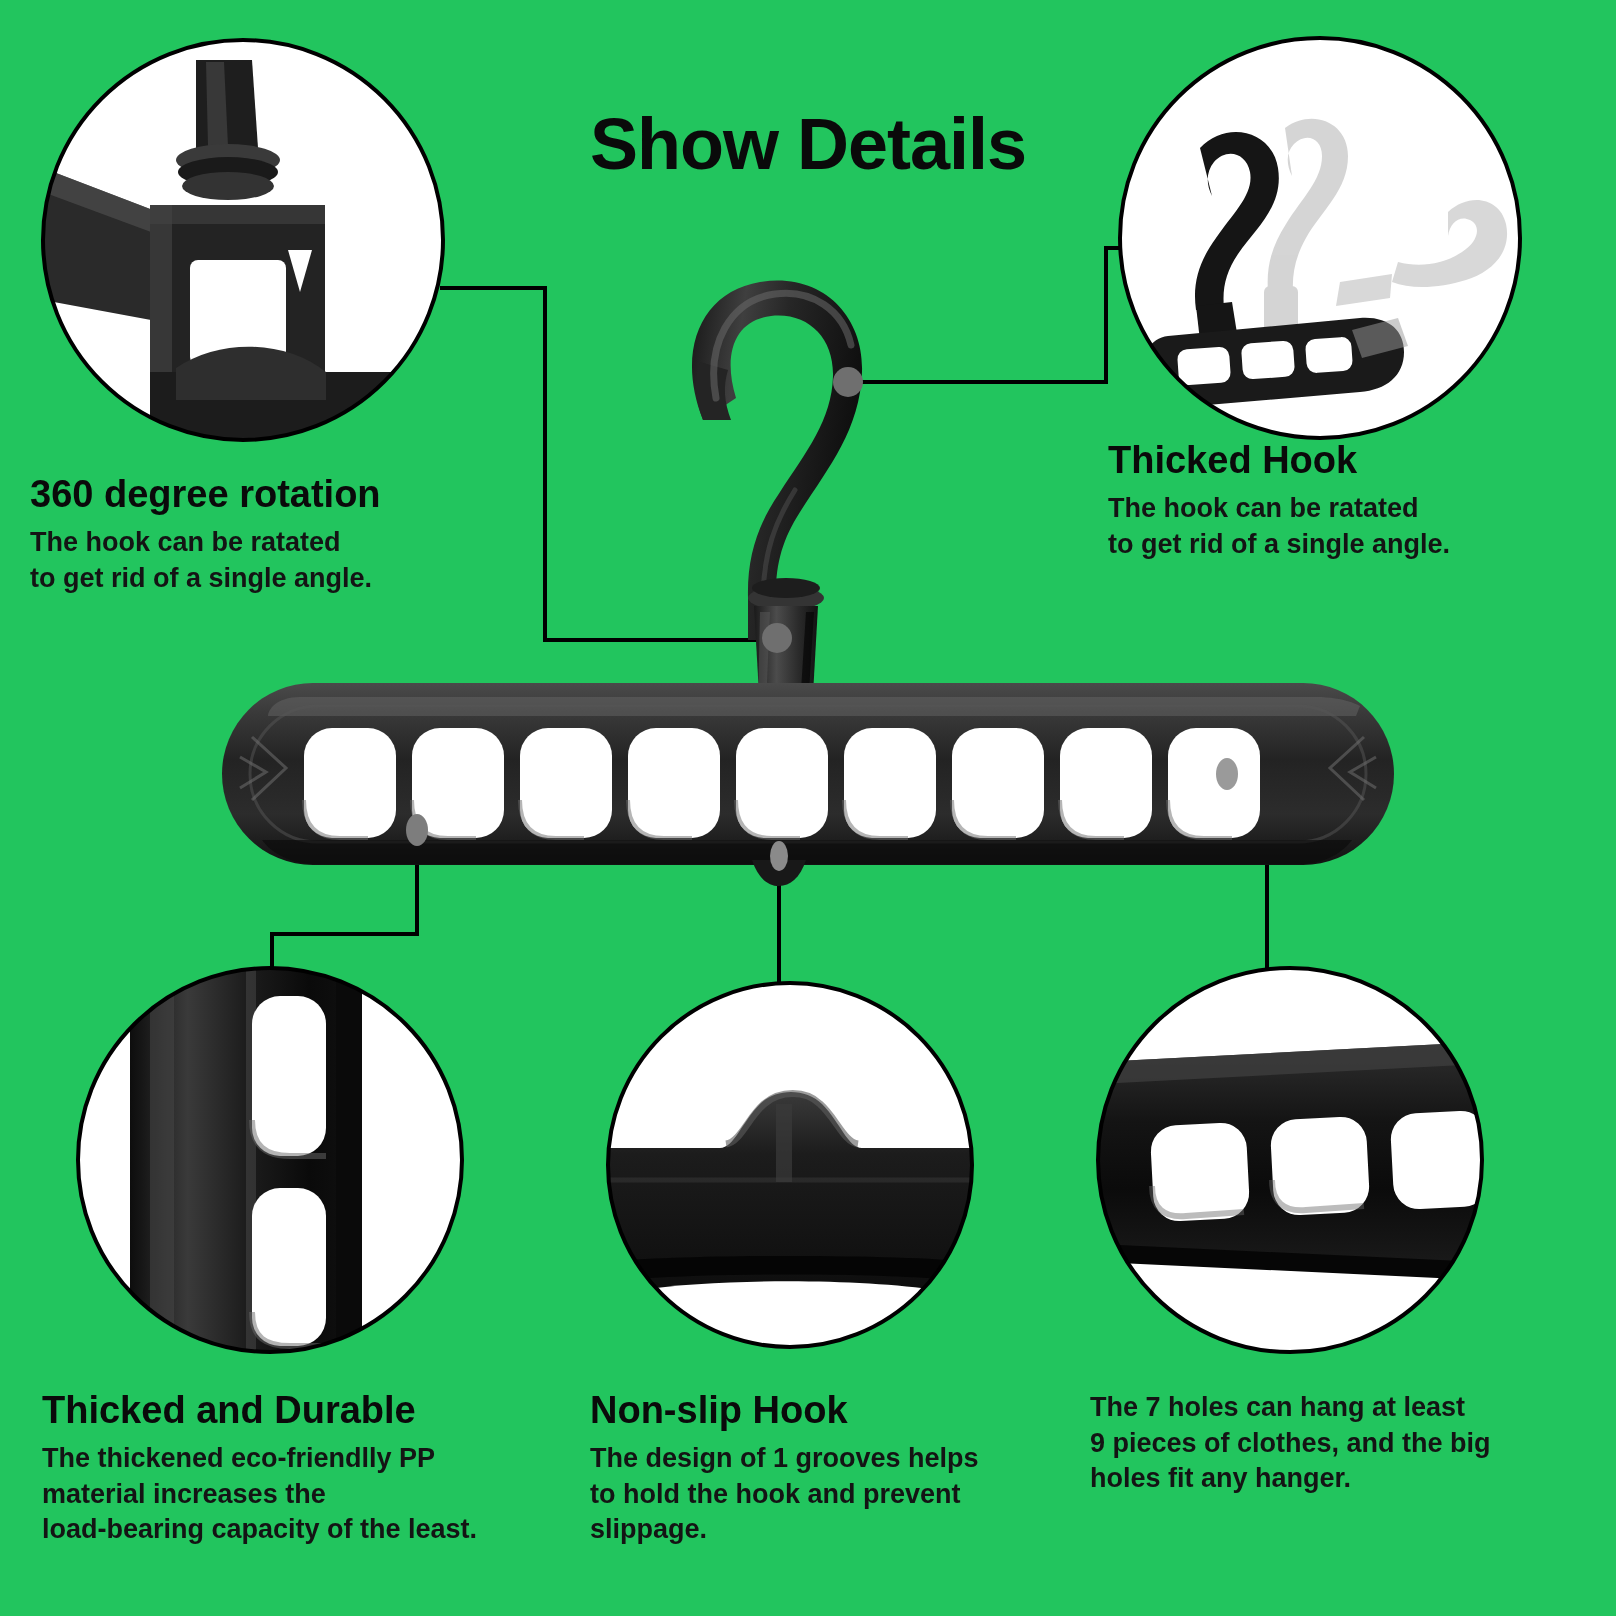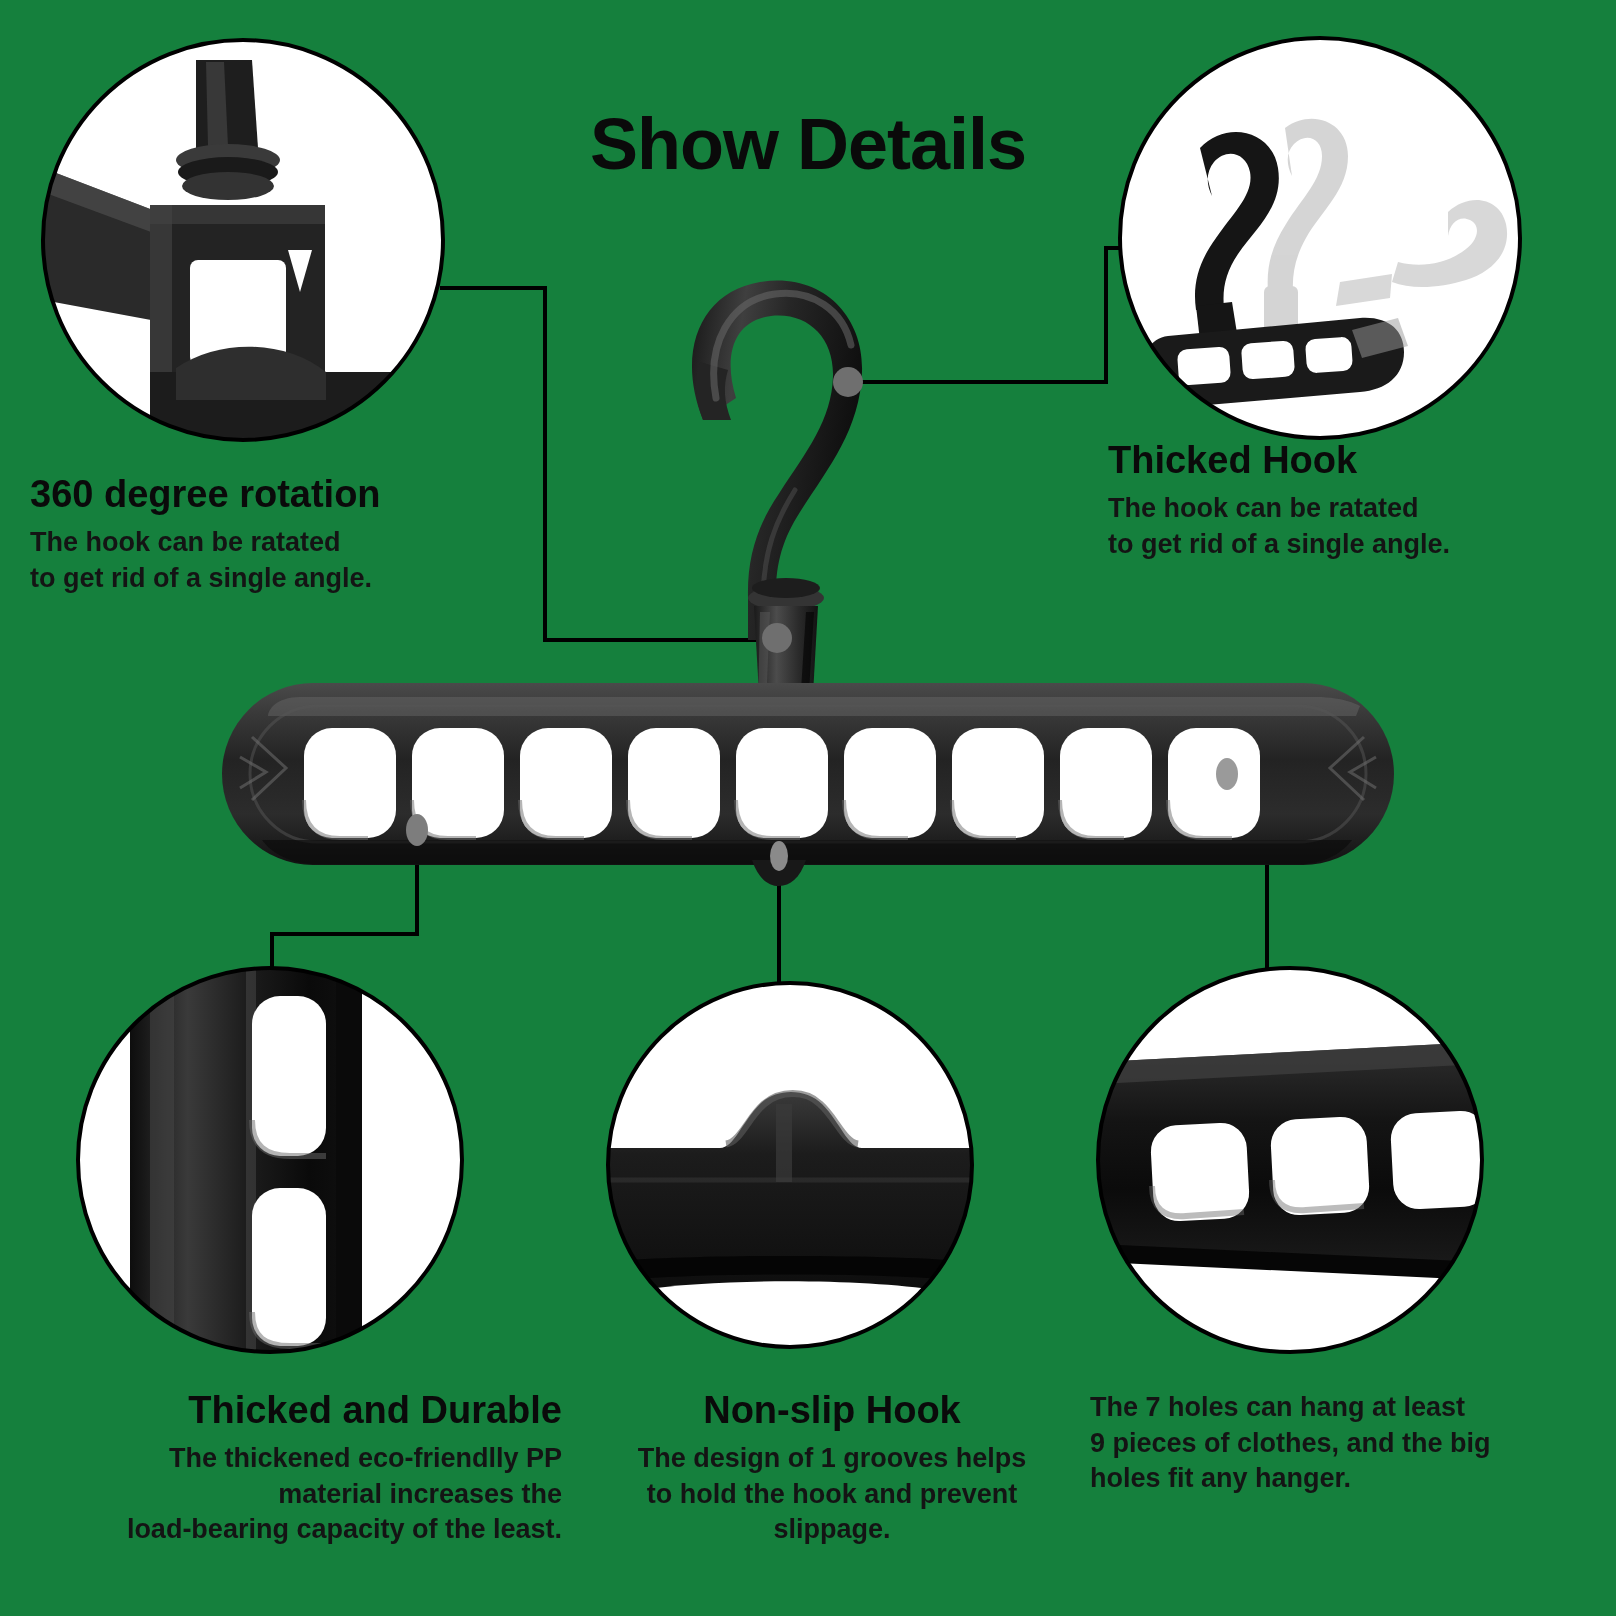--- a/index.html
+++ b/index.html
@@ -4,21 +4,21 @@
 <style>
   html, body {
     margin: 0;
     padding: 0;
     background: #ffffff;
   }
   #page {
     position: relative;
     width: 1616px;
     height: 1616px;
-    background: #15803d;
+    background: #22c55e;
     overflow: hidden;
     font-family: "Liberation Sans", sans-serif;
   }
 
   
   #title {
     position: absolute;
     left: 0;
     top: 108px;
     width: 1616px;
@@ -44,22 +44,22 @@
     font-size: 27px;
     font-weight: bold;
     color: #141414;
     line-height: 1.32;
     margin: 0;
     white-space: pre-line;
   }
 
   #blk-rotation   { left: 30px;   top: 462px;  width: 520px; margin-top: 12px; }
   #blk-mobile     { left: 1108px; top: 440px;  width: 480px; }
-  #blk-durable    { left: 42px;   top: 1390px; width: 520px; text-align: right; }
-  #blk-nonslip    { left: 612px;  top: 1390px; width: 440px; text-align: center; }
+  #blk-durable    { left: 42px;   top: 1390px; width: 520px; }
+  #blk-nonslip    { left: 590px;  top: 1390px; width: 440px; }
   #blk-holes      { left: 1090px; top: 1390px; width: 470px; }
 
   
   #art {
     position: absolute;
     left: 0; top: 0;
     width: 1616px;
     height: 1616px;
   }
 </style>

